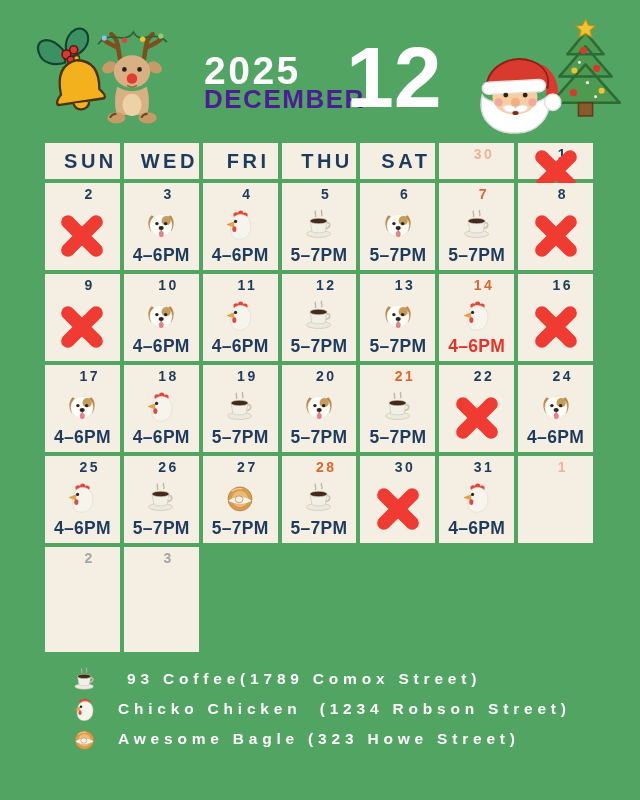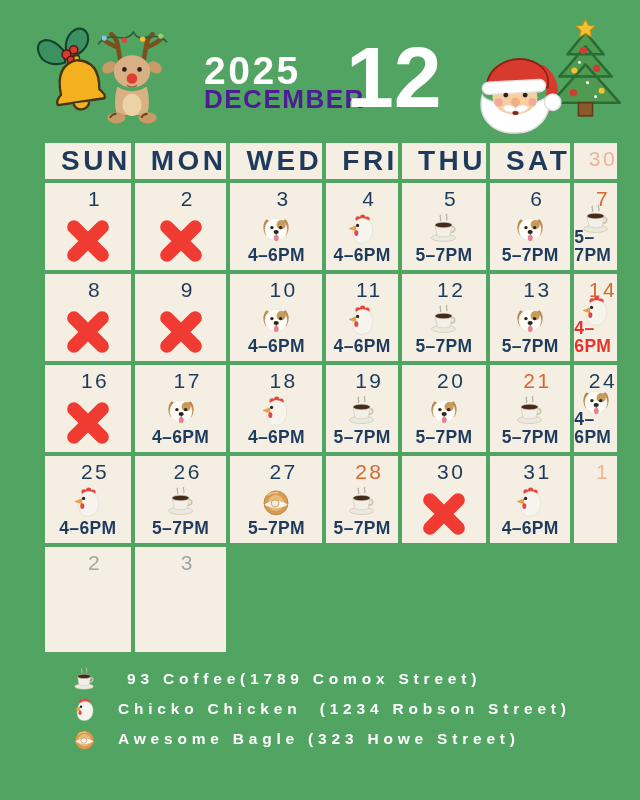--- a/index.html
+++ b/index.html
@@ -21,25 +21,25 @@
   .deco-tree{left:543px;top:18px;width:86px;height:106px;}
   .deco-santa{left:468px;top:44px;width:97px;height:92px;}
   
   .calendar-grid{
     position:absolute;left:45px;top:143px;width:548px;height:509px;
     display:grid;grid-template-columns:repeat(7,1fr);
     grid-template-rows:36px 87px 87px 87px 87px 105px;gap:4px;
   }
   .dayhead{
     background:#f4efe2;display:flex;align-items:center;justify-content:center;
-    font-size:28px;font-weight:700;letter-spacing:3.5px;padding-left:16px;
+    font-size:20px;font-weight:700;letter-spacing:3.5px;padding-left:16px;
     color:#1e3a5c;
   }
   .cell{background:#f4efe2;display:flex;flex-direction:column;align-items:center;min-height:0;}
-  .date{margin-top:3px;font-size:21px;font-weight:400;letter-spacing:2.5px;
+  .date{margin-top:3px;font-size:14px;font-weight:700;letter-spacing:2.5px;
     padding-left:2.5px;line-height:1.2;margin-left:12px;}
   .tone-navy{color:#1e3a5c;}
   .tone-sunday{color:#d9672f;}
   .tone-faded-peach{color:#efb29a;}
   .tone-gray{color:#a2a6a4;}
   .mid{flex:1 1 auto;display:flex;align-items:center;justify-content:center;min-height:0;}
   .time{font-size:17.5px;font-weight:700;letter-spacing:.3px;color:#1e3a5c;
     margin-bottom:6px;line-height:1;}
   .time-red{color:#e5332a;}
   .x-svg{width:52px;height:52px;}
@@ -112,21 +112,20 @@
     <circle cx="30" cy="57" r="4" fill="#f3a8a0"></circle>
     <circle cx="63" cy="57" r="4" fill="#f3a8a0"></circle>
     <circle cx="46.5" cy="57" r="4.5" fill="#efb183"></circle>
     <path d="M34,62 C38,58 44,60 46.5,63 C49,60 55,58 59,62 C57,67 50,68 46.5,65 C43,68 36,67 34,62 Z" fill="#ffffff" stroke="#e2e2e2" stroke-width="1"></path>
     <ellipse cx="46.5" cy="67.5" rx="3" ry="2" fill="#7e2c22"></ellipse>
   </svg>
 </div>
 
 <div class="calendar-grid">
     <div class="dayhead">SUN</div>
-    <div class="dayhead">MON</div>
     <div class="dayhead">WED</div>
     <div class="dayhead">FRI</div>
     <div class="dayhead">THU</div>
     <div class="dayhead">SAT</div>
     <div class="cell">
       <div class="date tone-faded-peach">30</div>
       <div class="mid"></div>
     </div>
     <div class="cell">
       <div class="date tone-navy">1</div>
@@ -392,20 +391,28 @@
         <svg viewBox="0 0 36 36" xmlns="http://www.w3.org/2000/svg" class="ev-svg">
     <path d="M14,2.5 c-1.6,2 1.6,3.6 0,6" stroke="#bab4a6" stroke-width="1.5" fill="none" stroke-linecap="round"></path>
     <path d="M21,1.5 c-1.6,2 1.6,3.6 0,6" stroke="#bab4a6" stroke-width="1.5" fill="none" stroke-linecap="round"></path>
     <ellipse cx="17.5" cy="28" rx="13.5" ry="4" fill="#eceadf" stroke="#c6bfab" stroke-width="0.7"></ellipse>
     <path d="M8,13.5 L10,25 C10.5,27.5 24.5,27.5 25,25 L27,13.5 Z" fill="#f2efe6" stroke="#cbc4b1" stroke-width="0.7"></path>
     <ellipse cx="17.5" cy="13.5" rx="9.7" ry="3.1" fill="#45291a" stroke="#d9d3c3" stroke-width="0.7"></ellipse>
     <path d="M27,15.5 c4.2,-0.5 4.5,5.5 -1.2,6.5" stroke="#cbc4b1" stroke-width="1.8" fill="none"></path>
   </svg>
       </div>
       <div class="time">5–7PM</div>
+    </div>
+    <div class="cell">
+      <div class="date tone-navy">22</div>
+      <div class="mid">
+        <svg viewBox="0 0 48 48" xmlns="http://www.w3.org/2000/svg" class="x-svg">
+    <path d="M11,11 L37,37 M37,11 L11,37" stroke="#ef3b32" stroke-width="12.5" stroke-linecap="round"></path>
+  </svg>
+      </div>
     </div>
     <div class="cell">
       <div class="date tone-navy">24</div>
       <div class="mid">
         <svg viewBox="0 0 36 36" xmlns="http://www.w3.org/2000/svg" class="ev-svg">
     <path d="M7.5,7 C3,11 2.5,19 6.5,25 C10,23 11.5,15 10.5,9 Z" fill="#b9884e"></path>
     <path d="M28.5,7 C33,11 33.5,19 29.5,25 C26,23 24.5,15 25.5,9 Z" fill="#b9884e"></path>
     <circle cx="18" cy="18.5" r="12.5" fill="#fffdf8" stroke="#e7e0d1" stroke-width="0.6"></circle>
     <circle cx="23.8" cy="13.2" r="5.2" fill="#c69c5c"></circle>
     <circle cx="13.4" cy="16.4" r="1.9" fill="#2a2423"></circle>

